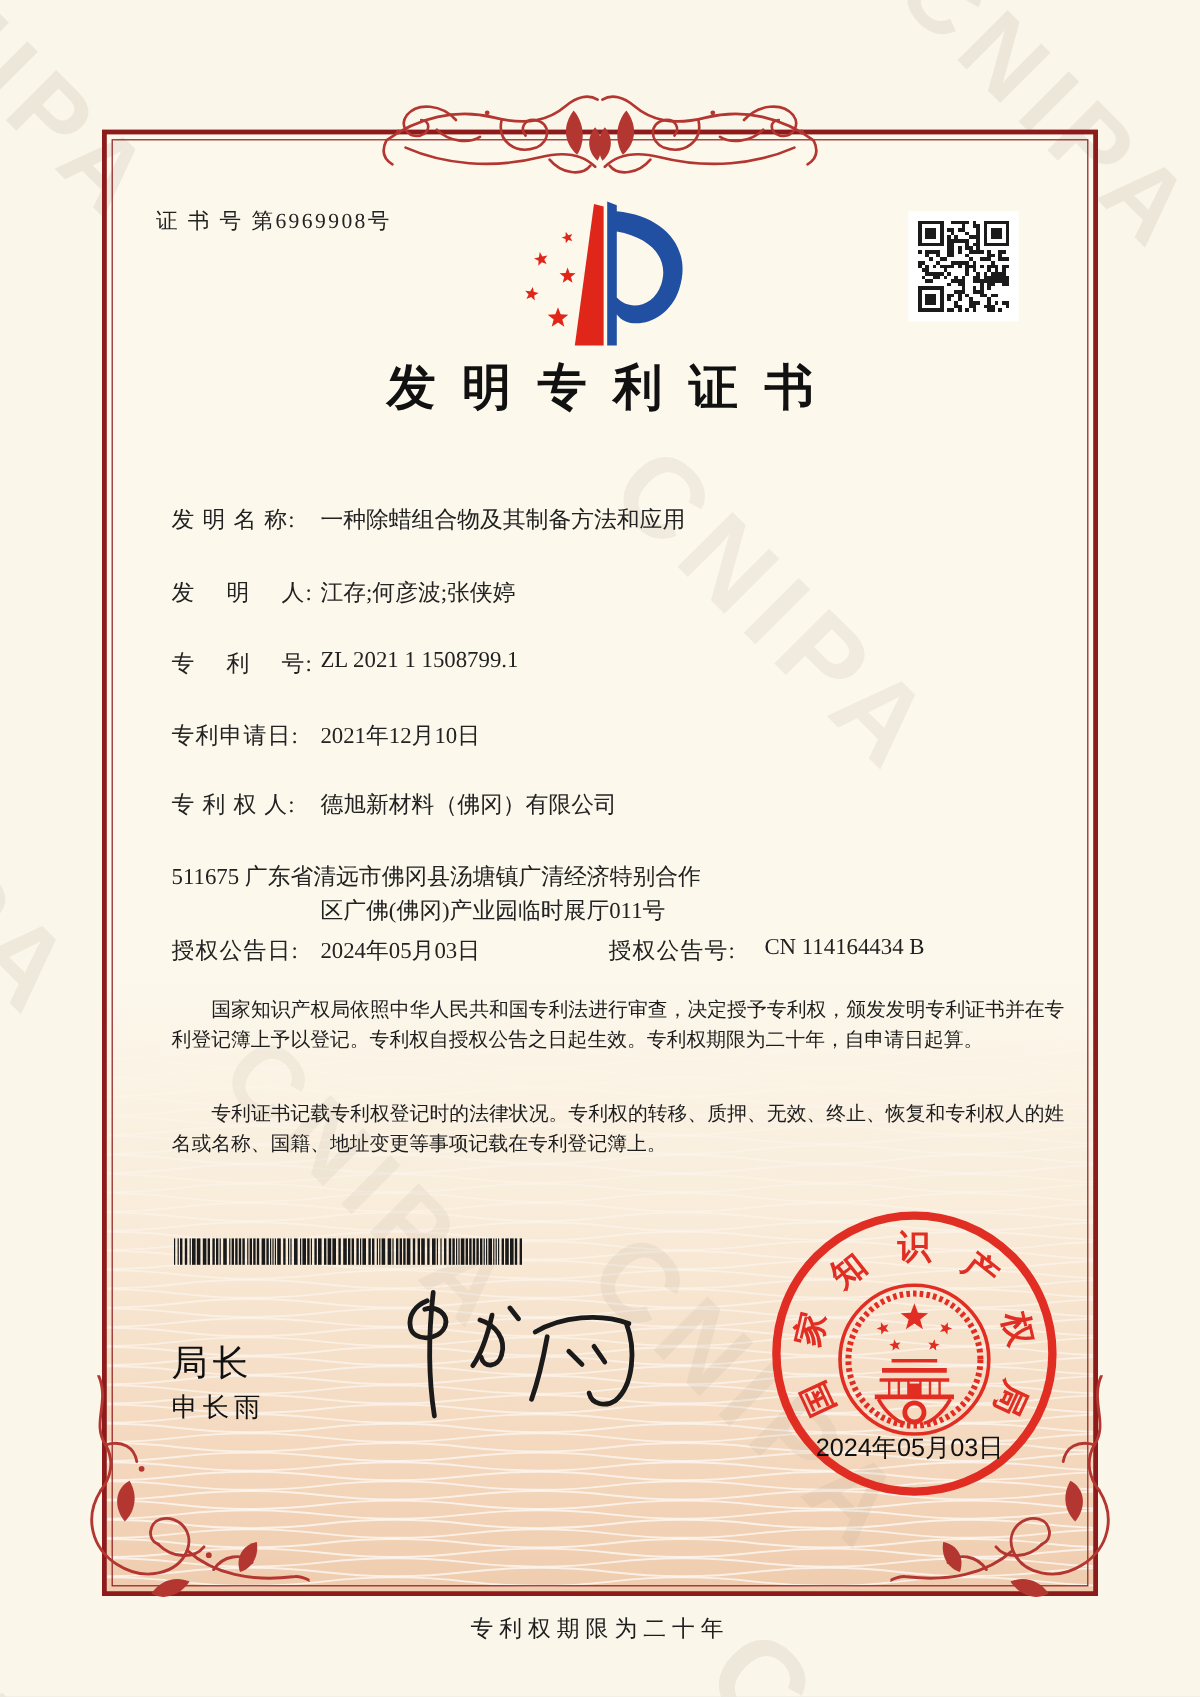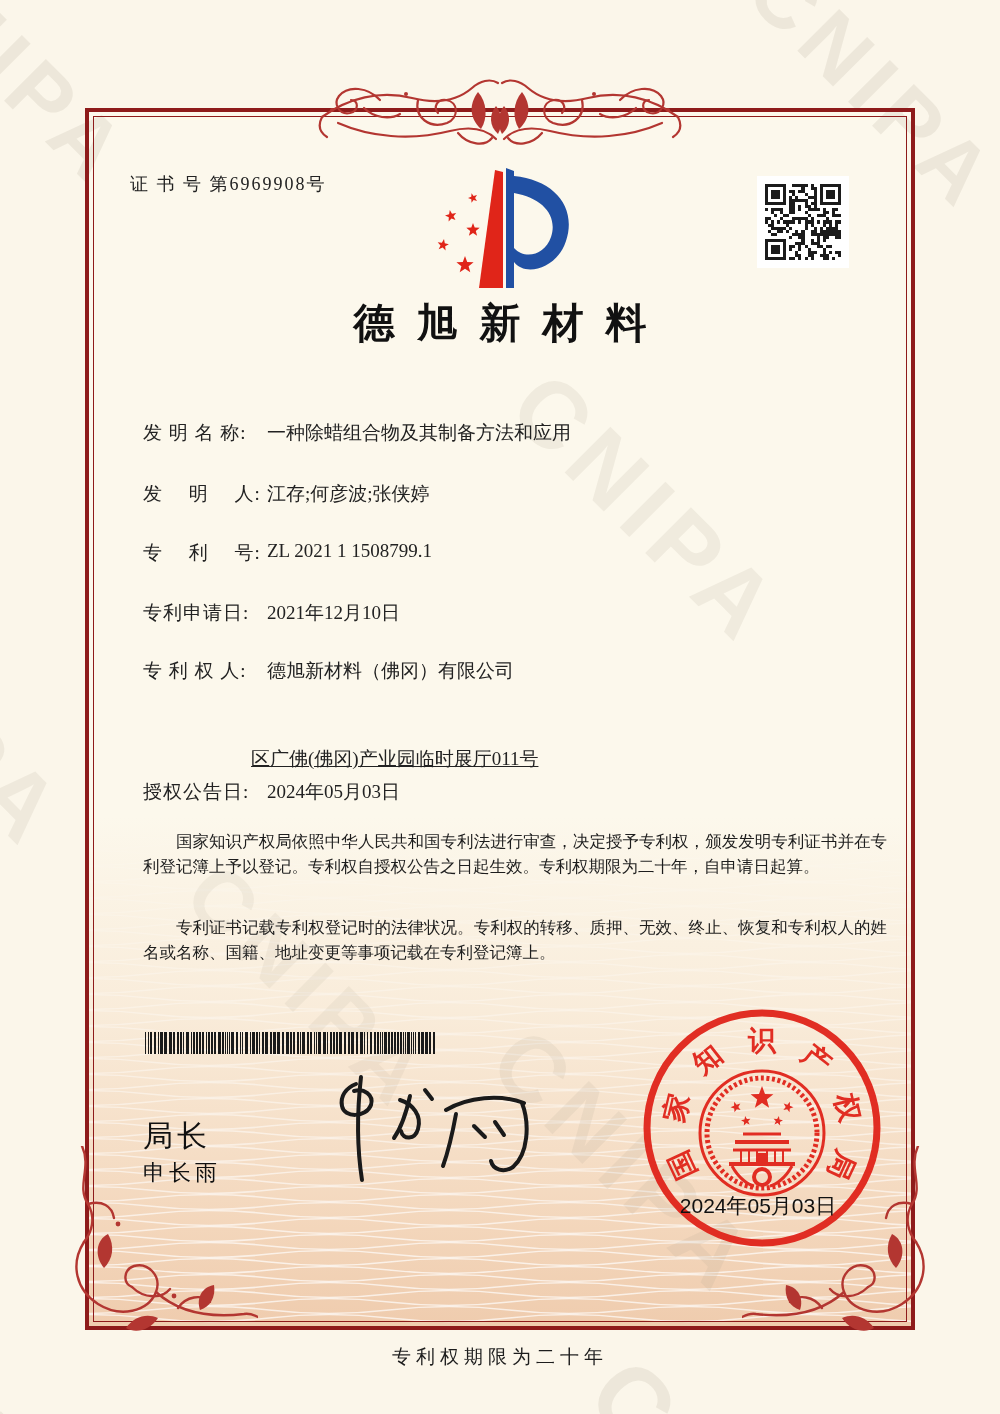--- a/index.html
+++ b/index.html
@@ -31,21 +31,21 @@
   .qr-wrap{position:absolute;left:757px;top:176px;width:92px;height:92px;background:#fff;z-index:3;}
   .qr-wrap svg{position:absolute;left:8px;top:8px;}
   .title{position:absolute;left:85px;top:296px;width:830px;text-align:center;z-index:3;
          font-size:41px;font-weight:bold;letter-spacing:22px;text-indent:22px;color:#111;}
 
   
   .rows{position:absolute;left:143px;top:0;width:760px;z-index:3;font-size:19px;}
   .frow{position:absolute;left:0;display:flex;}
   .flabel{display:inline-block;width:124px;flex:0 0 124px;letter-spacing:1px;}
   .fvalue{display:inline-block;}
-  .addr2{position:absolute;left:108px;top:28px;white-space:nowrap;text-decoration:underline;}
+  .addr2{position:absolute;left:124px;top:28px;white-space:nowrap;}
   .pair2{position:absolute;left:364px;top:0;display:flex;}
 
   
   .para{position:absolute;left:143px;width:744px;z-index:3;font-size:16.5px;line-height:24.5px;
         text-align:justify;text-indent:2em;color:#1d1d1d;}
 
   
   #barcode{position:absolute;left:145px;top:1032px;width:296px;height:22px;z-index:3;}
   #barcode i{position:absolute;top:0;bottom:0;background:var(--barcode-black);}
   .sig-title{position:absolute;left:143px;top:1116px;z-index:3;font-family:Liberation Mono, monospace;
@@ -507,21 +507,21 @@
         <rect x="9" y="24" width="1" height="1"></rect>
         <rect x="11" y="24" width="1" height="1"></rect>
         <rect x="13" y="24" width="1" height="1"></rect>
         <rect x="15" y="24" width="1" height="1"></rect>
         <rect x="19" y="24" width="1" height="1"></rect>
         <rect x="20" y="24" width="1" height="1"></rect>
         <rect x="22" y="24" width="1" height="1"></rect>
       </svg>
   </div>
 
-  <div class="title">德旭新材料</div>
+  <div class="title">发明专利证书</div>
 
   <div class="rows">
     <div class="frow" style="top:420px;">
       <span class="flabel">发 明 名 称:</span>
       <span class="fvalue">一种除蜡组合物及其制备方法和应用</span>
     </div>
     <div class="frow" style="top:481px;">
       <span class="flabel">发　 明　 人:</span>
       <span class="fvalue">江存;何彦波;张侠婷</span>
     </div>
@@ -531,25 +531,30 @@
     </div>
     <div class="frow" style="top:600px;">
       <span class="flabel">专利申请日:</span>
       <span class="fvalue">2021年12月10日</span>
     </div>
     <div class="frow" style="top:658px;justify-content:center;">
       <span class="flabel">专 利 权 人:</span>
       <span class="fvalue">德旭新材料（佛冈）有限公司</span>
     </div>
     <div class="frow" style="top:718px;">
+      <span class="fvalue">511675 广东省清远市佛冈县汤塘镇广清经济特别合作</span>
       <span class="addr2">区广佛(佛冈)产业园临时展厅011号</span>
     </div>
     <div class="frow" style="top:779px;width:760px;">
       <span class="flabel">授权公告日:</span>
       <span class="fvalue">2024年05月03日</span>
+      <span class="pair2">
+        <span class="flabel" style="width:130px;flex-basis:130px;">授权公告号:</span>
+        <span class="fvalue">CN 114164434 B</span>
+      </span>
     </div>
   </div>
 
   <div class="para" style="top:916px;">专利证书记载专利权登记时的法律状况。专利权的转移、质押、无效、终止、恢复和专利权人的姓名或名称、国籍、地址变更等事项记载在专利登记簿上。</div>
   <div class="para" style="top:830px;">国家知识产权局依照中华人民共和国专利法进行审查，决定授予专利权，颁发发明专利证书并在专利登记簿上予以登记。专利权自授权公告之日起生效。专利权期限为二十年，自申请日起算。</div>
 
   <div id="barcode">
       <i style="left:0px;width:1px"></i>
       <i style="left:3px;width:1px"></i>
       <i style="left:5px;width:2px"></i>

